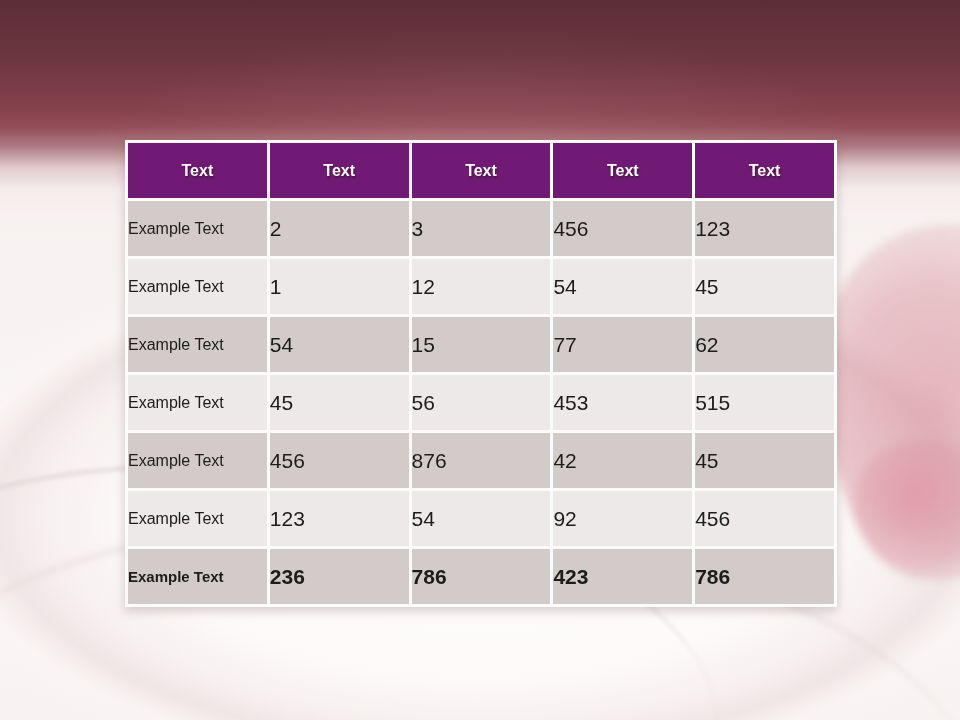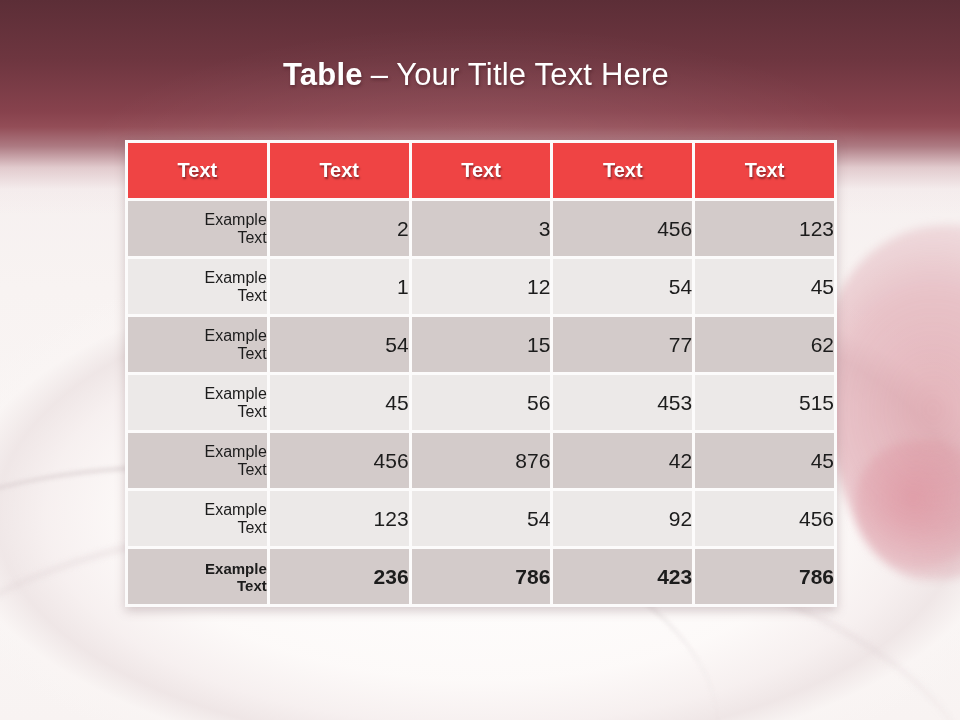--- a/index.html
+++ b/index.html
@@ -98,58 +98,54 @@
     position: absolute; left: 125px; top: 140px;
     width: 712px;
     table-layout: fixed;
     border-collapse: separate;
     border-spacing: 3px;
     background: #fcfbfb;
     box-shadow: 0 4px 10px rgba(110,80,86,0.28);
   }
   table.data-table th {
     height: 55px;
-    background: #ef4444;
+    background: #701a75;
     color: #ffffff;
-    font-size: 20px;
+    font-size: 16px;
     font-weight: 700;
     text-align: center;
     vertical-align: middle;
     text-shadow: 1px 2px 2px rgba(50,15,22,0.55);
   }
   table.data-table td {
     height: 55px;
-    text-align: right;
+    text-align: left;
     vertical-align: middle;
     font-size: 21px;
     color: #1c1c1c;
-    padding-left: 48px;
   }
   table.data-table td.label { font-size: 16px; }
   tr.dark td  { background: #d3cbca; }
   tr.light td { background: #ece9e8; }
   tr.total td { font-weight: 700; }
   tr.total td.label { font-size: 15px; }
 </style>
 </head>
 <body>
 
 <div class="slide">
 
   <div class="band"></div>
   <div class="band-sheen"></div>
   <div class="plate"></div>
   <div class="swirl-1"></div>
   <div class="swirl-2"></div>
   <div class="food"></div>
   <div class="food-hl"></div>
 
-  <div class="title">
-    <span class="t-bold">Table</span><span class="t-dash">–</span><span class="t-rest">Your Title Text Here</span>
-  </div>
 
   <table class="data-table">
     <thead>
       <tr>
         <th>Text</th>
         <th>Text</th>
         <th>Text</th>
         <th>Text</th>
         <th>Text</th>
       </tr>

